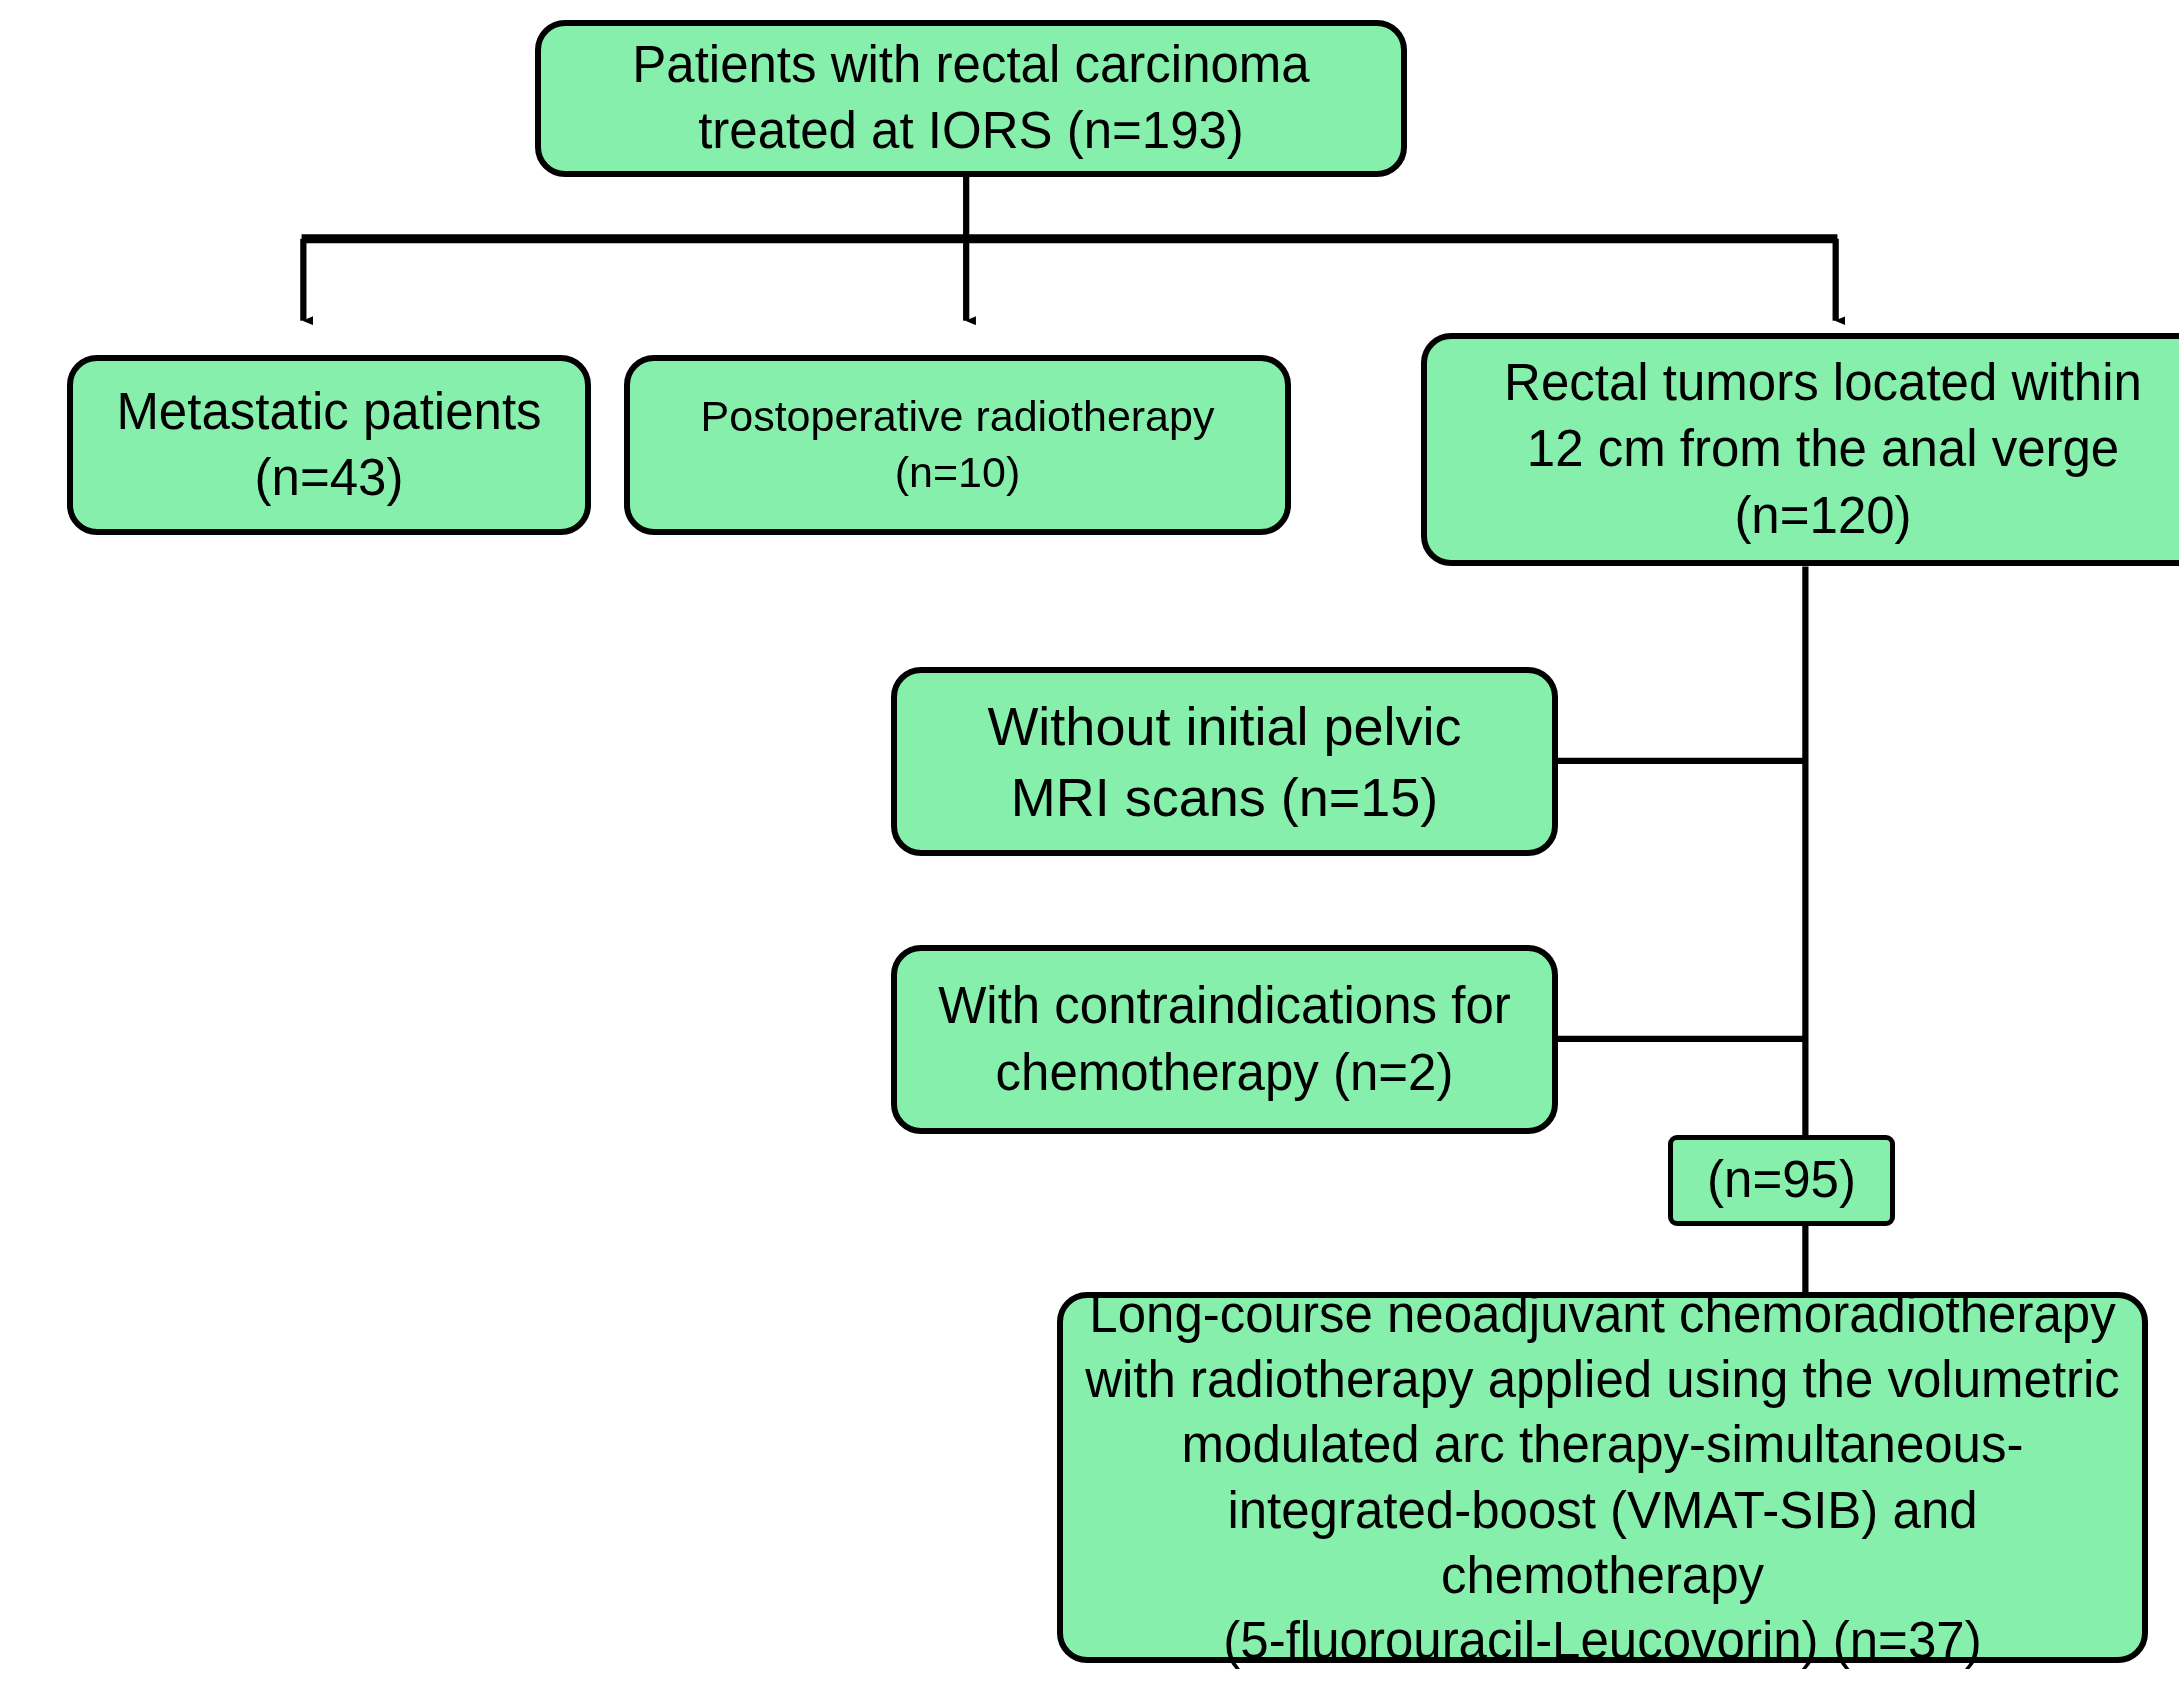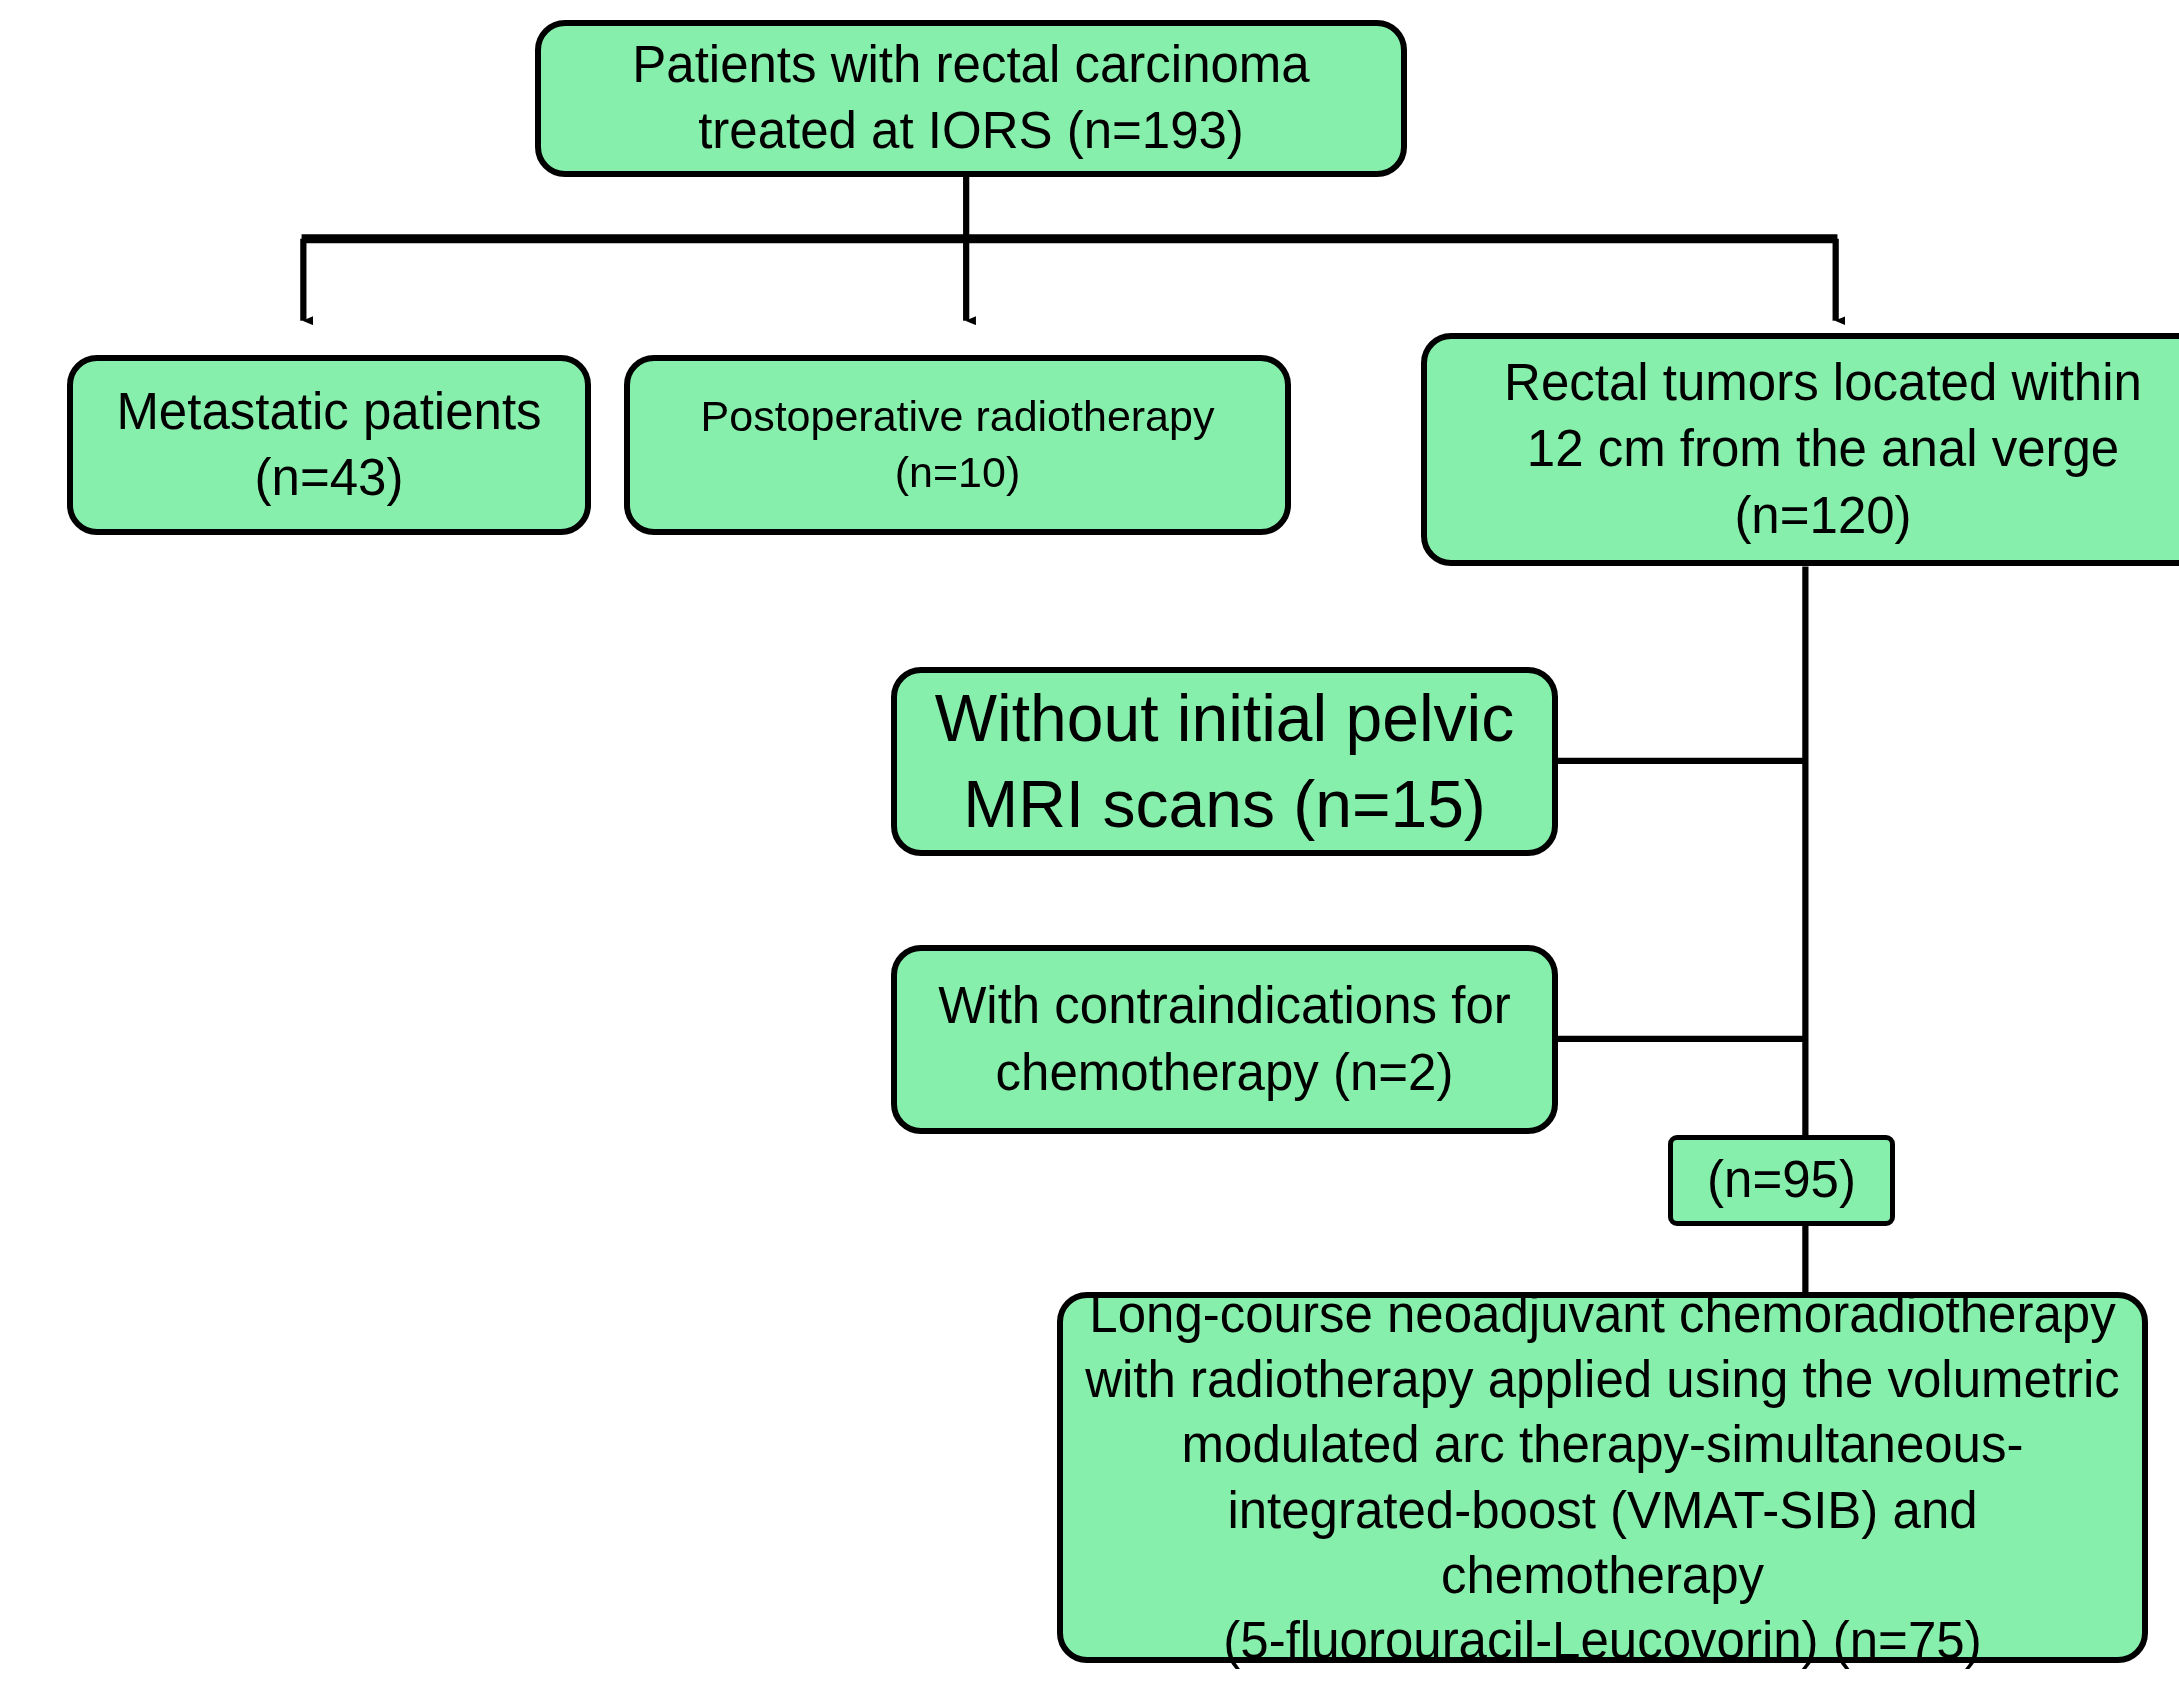--- a/index.html
+++ b/index.html
@@ -44,21 +44,21 @@
     padding: 0 12.5px;
     box-sizing: border-box;
     white-space: pre-line;
   }
 
   
   #node-root      { left: 535px;  top: 19.6px;   width: 872px;  height: 157px; font-size: 51px; }
   #node-metastatic{ left: 27px;   top: 355px;  width: 524px;  height: 180px; font-size: 51px; margin-left: 40px; }
   #node-postop    { left: 624px;  top: 355px;  width: 667px;  height: 180px; font-size: 43px; }
   #node-within12  { left: 1421px; top: 333px;  width: 804px;  height: 233px; font-size: 51px; }
-  #node-nomri     { left: 891px; top: 667px;  width: 667px;  height: 189px; font-size: 66px; }
+  #node-nomri     { left: 891px; top: 667px;  width: 667px;  height: 189px; font-size: 54px; }
   #node-contra    { left: 891px; top: 945px; width: 667px;  height: 189px; font-size: 51px; }
   #node-n95       { left: 1668px; top: 1135px; width: 227px;  height: 91px; font-size: 51px; border-radius: 9px; border-width: 5.3px; }
   #node-treatment { left: 1057px; top: 1292px; width: 1091px; height: 371px; font-size: 51px; }
   #node-treatment .label { padding: 0 18px; line-height: 1.28; }
 </style>
 </head>
 <body>
 
 <div id="canvas">
 
@@ -121,17 +121,17 @@
 
   <div class="node" id="node-n95">
     <span class="label">(n=95)</span>
   </div>
 
   <div class="node" id="node-treatment">
     <span class="label">Long-course neoadjuvant chemoradiotherapy
 with radiotherapy applied using the volumetric
 modulated arc therapy-simultaneous-
 integrated-boost (VMAT-SIB) and chemotherapy
-(5-fluorouracil-Leucovorin) (n=75)</span>
+(5-fluorouracil-Leucovorin) (n=37)</span>
   </div>
 
 </div>
 
 
 </body></html>

